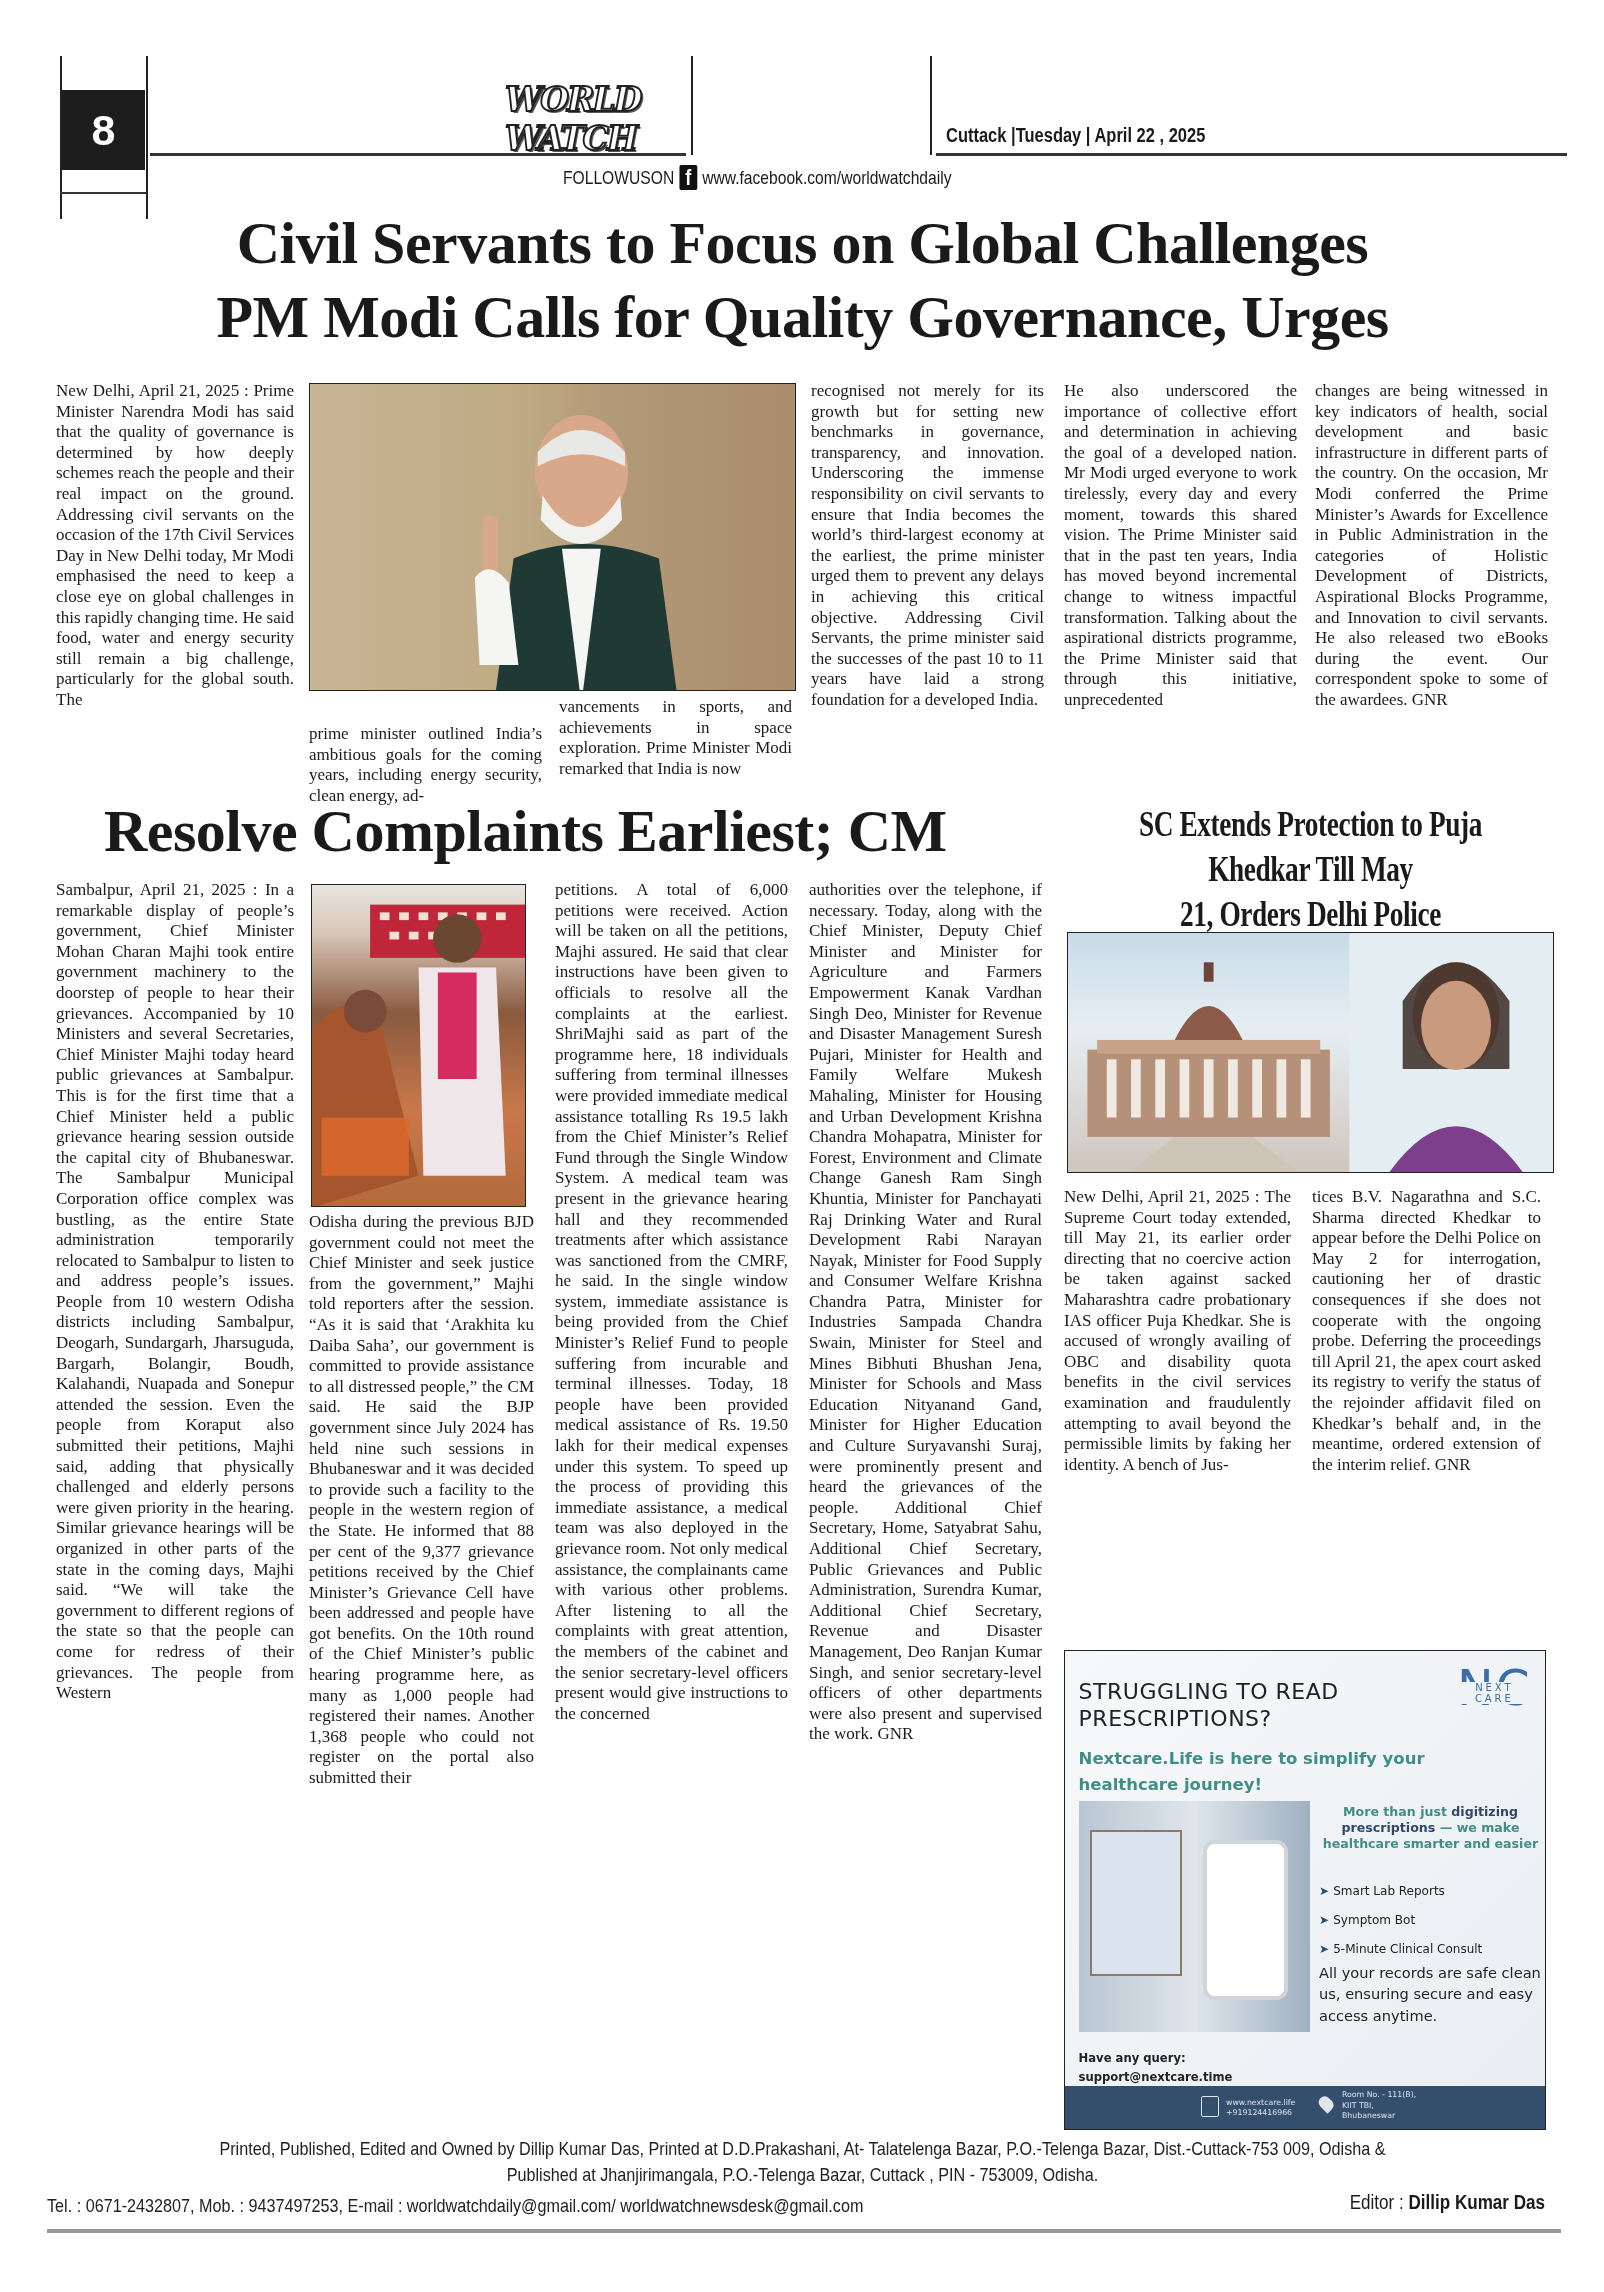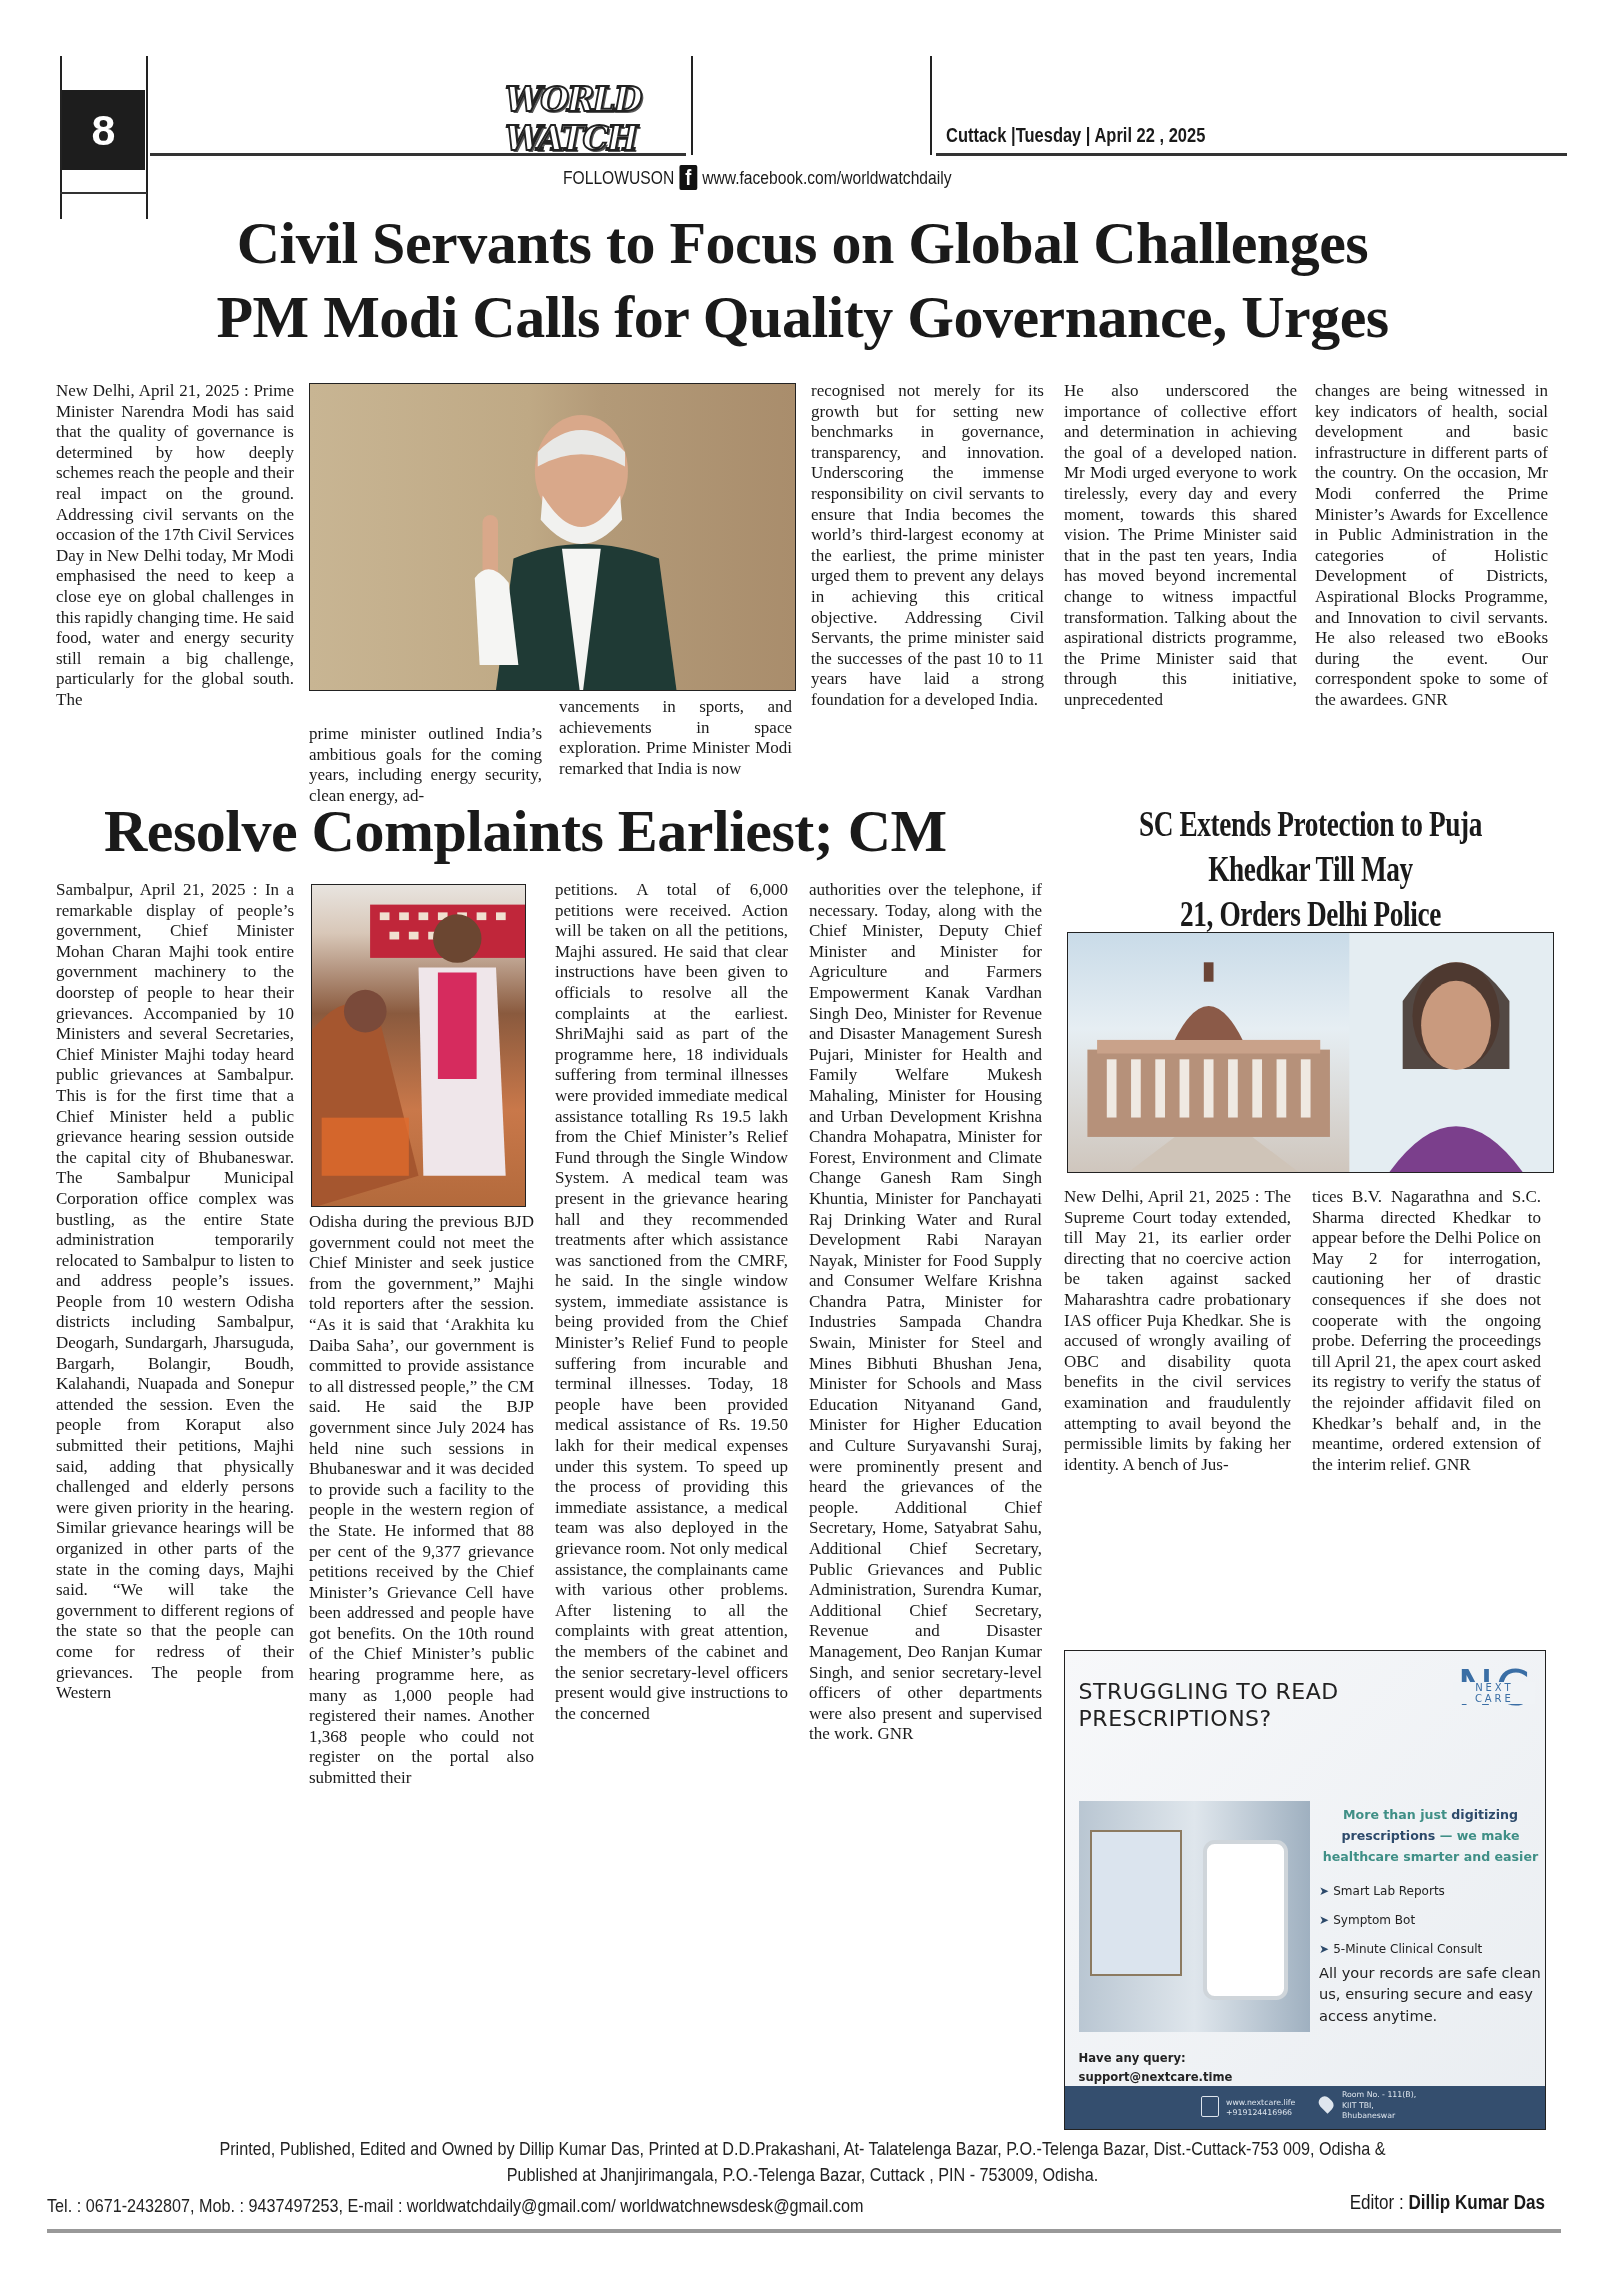--- a/index.html
+++ b/index.html
@@ -143,25 +143,26 @@
 
 <div class="abs ad">
   <div class="abs" style="right:9.7px;top:11.6px;width:82px;height:52px;">
     <div style="font-size:49px;line-height:52px;color:#3a6ea5;letter-spacing:1.9px;text-align:center;font-family:'DejaVu Sans',sans-serif;">NC</div>
     <div style="position:absolute;top:19.4px;left:0;width:82px;text-align:center;font-size:10px;letter-spacing:2.9px;color:#3a6ea5;background:#f0f3f6;">NEXT CARE</div>
   </div>
   <div class="abs" style="left:13.6px;top:27px;font-size:22px;line-height:27px;color:#222;letter-spacing:0.5px;">
     <div>STRUGGLING TO READ</div>
     <div>PRESCRIPTIONS?</div>
   </div>
+  <div class="abs" style="left:13.6px;top:95px;width:349px;font-size:16.5px;line-height:26px;font-weight:bold;color:#3f8f86;">Nextcare.Life is here to simplify your healthcare journey!</div>
   <div class="abs" style="left:13.6px;top:150px;width:231px;height:231px;background:linear-gradient(90deg,#b9c6d2 0%,#dfe6ec 50%,#9fb0c0 100%);">
     <div style="position:absolute;left:11.6px;top:29px;width:92px;height:146px;background:#dbe4ee;border:2.9px solid #8c7a60;"></div>
     <div style="position:absolute;left:124px;top:39px;width:85px;height:160px;background:#fff;border:4.9px solid #cfd5da;border-radius:11.6px;"></div>
   </div>
-  <div class="abs" style="left:254px;top:153px;width:223px;text-align:center;font-size:12.6px;line-height:21px;font-weight:bold;color:#3f8f86;">
+  <div class="abs" style="left:254px;top:153px;width:223px;text-align:center;font-size:12.6px;line-height:16px;font-weight:bold;color:#3f8f86;">
     <span>More than just </span><span style="color:#2d4a6b;">digitizing prescriptions</span><span> — we make healthcare smarter and easier</span>
   </div>
   <div class="abs" style="left:254px;top:226px;width:223px;font-size:12px;line-height:29px;color:#222;">
     <div><span style="color:#2d4a6b;font-weight:bold;">➤ </span><span>Smart Lab Reports</span></div>
     <div><span style="color:#2d4a6b;font-weight:bold;">➤ </span><span>Symptom Bot</span></div>
     <div><span style="color:#2d4a6b;font-weight:bold;">➤ </span><span>5-Minute Clinical Consult</span></div>
   </div>
   <div class="abs" style="left:254px;top:311px;width:225px;font-size:14.6px;line-height:21.3px;color:#222;">All your records are safe clean us, ensuring secure and easy access anytime.</div>
   <div class="abs" style="left:13.6px;top:398px;font-size:11.6px;line-height:19.4px;color:#222;font-weight:bold;">
     <div>Have any query:</div>

